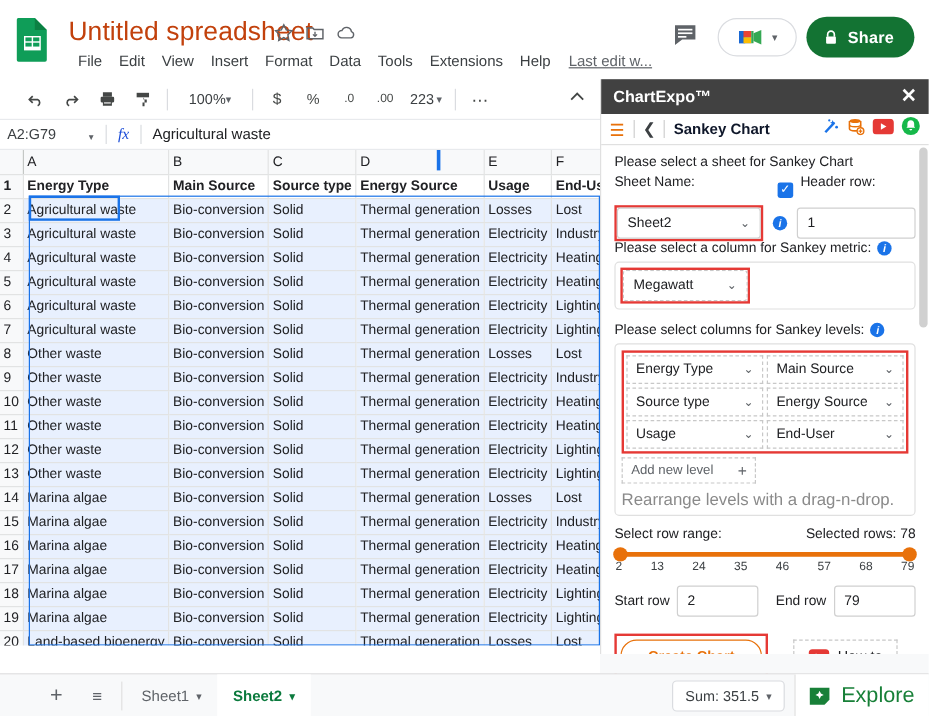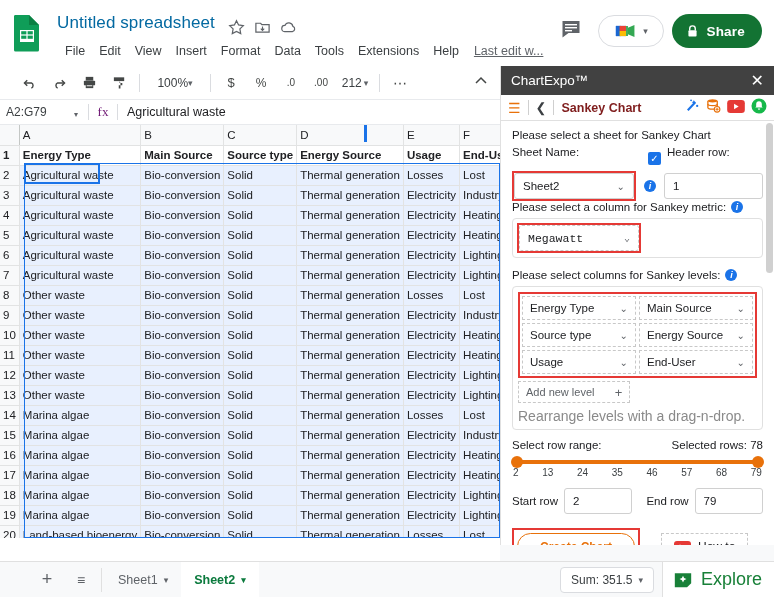--- a/index.html
+++ b/index.html
@@ -15,21 +15,21 @@
   .gs-header {
     position: absolute; left: 0; top: 0; width: 774px; height: 66px;
     background: #ffffff;
   }
   .gs-logo {
     position: absolute; left: 12px; top: 14px; width: 30px; height: 38px;
   }
   .gs-logo svg { display: block; }
   .gs-title {
     position: absolute; left: 57px; top: 13px;
-    font-size: 17px; color: #0369a1; letter-spacing: .1px;
+    font-size: 22px; color: #c2410c; letter-spacing: .1px;
     white-space: nowrap;
   }
   .hdr-icon {
     position: absolute; top: 19px; color: #5f6368;
     cursor: pointer;
   }
   .hdr-icon svg { display: block; }
   .gs-menubar {
     position: absolute; left: 58px; top: 42px;
     display: flex; align-items: center; gap: 0px;
@@ -80,21 +80,21 @@
     background: #fff; display: flex; align-items: center;
     border-bottom: 1px solid #e8eaed;
   }
   .namebox {
     width: 88px; height: 100%; display: flex; align-items: center;
     padding-left: 6px; font-size: 12px; color: #3c4043;
     position: relative;
   }
   .namebox .caret { position: absolute; right: 10px; top: 10px; }
   .fb-sep { width: 1px; height: 16px; background: #dadce0; }
-  .fx { width: 28px; text-align: center; font-size: 13px; color: #701a75; font-family:"Liberation Serif",serif;}
+  .fx { width: 28px; text-align: center; font-style: italic; font-size: 13px; color: #1d4ed8; font-family:"Liberation Serif",serif;}
   .fb-value { padding-left: 9px; font-size: 12.5px; color: #202124; }
 
   
   .grid-wrap {
     position: absolute; left: 0; top: 125px; width: 500px; height: 413px;
     background: #fff; overflow: hidden;
   }
   table.grid { border-collapse: collapse; table-layout: fixed; }
   table.grid td, table.grid th {
     border-right: 1px solid #e2e3e3;
@@ -186,31 +186,31 @@
   }
 
   
   .ce-panel {
     position: absolute; right: 0; top: 66px; width: 274px; height: 479px;
     background: #fff; border-left: 1px solid #e0e0e0;
   }
   .ce-titlebar {
     height: 29px; background: #414141; color: #fff;
     display: flex; align-items: center; padding: 0 10px;
-    font-size: 13.5px; font-weight: normal;
+    font-size: 13.5px; font-weight: bold;
   }
   .ce-close { margin-left: auto; font-size: 16px; cursor: pointer; line-height:1;}
   .ce-subbar {
     height: 26px; border-bottom: 1px solid #e0e0e0;
     display: flex; align-items: center; padding: 0 7px; gap: 7px;
   }
   .ce-hamb { color: #e8710a; font-size: 14px; cursor: pointer; line-height:1;}
   .vsep { width: 1px; height: 15px; background: #cfcfcf; }
   .ce-back { color: #3c4043; font-size: 13px; cursor: pointer; }
-  .ce-chartname { font-size: 12.5px; color: #7f1d1d; font-weight: bold; }
+  .ce-chartname { font-size: 12.5px; color: #0f172a; font-weight: bold; }
   .ce-icons { margin-left: auto; display: flex; align-items: center; gap: 6px; }
   .ce-body { padding: 8px 11px 0 11px; position: relative; }
   .ce-label { font-size: 11.5px; color: #202124; margin-bottom: 5px; display:flex; align-items:center; gap:5px;}
   .info-i {
     display: inline-flex; width: 12px; height: 12px; border-radius: 50%;
     background: #1a73e8; color: #fff; font-size: 9px; font-weight: bold;
     align-items: center; justify-content: center; font-style: italic;
     cursor: pointer;
   }
   .redbox { border: 2px solid #e53935; display: inline-block; }
@@ -398,21 +398,21 @@
     <div class="tb-item tb-zoom">
       <span>100%</span>
       <span style="font-size:9px;color:#5f6368">▾</span>
     </div>
     <div class="tb-sep"></div>
     <div class="tb-item" style="font-size:13px">$</div>
     <div class="tb-item" style="font-size:12px">%</div>
     <div class="tb-item" style="font-size:10px">.0</div>
     <div class="tb-item" style="font-size:10px">.00</div>
     <div class="tb-item tb-zoom" style="min-width:34px;gap:2px">
-      <span>212</span>
+      <span>223</span>
       <span style="font-size:9px;color:#5f6368">▾</span>
     </div>
     <div class="tb-sep"></div>
     <div class="tb-item" style="font-size:14px">⋯</div>
     <div class="tb-collapse">
       <svg width="18" height="18" viewBox="0 0 18 18">
           <path d="M4 11l5-5 5 5" fill="none" stroke="#444746" stroke-width="1.5"></path>
         </svg>
     </div>
   </div>
@@ -714,21 +714,21 @@
         </div>
         <span class="info-i">i</span>
         <div class="ce-input" style="flex:1">1</div>
       </div>
 
       <div class="ce-label" style="">
         <span>Please select a column for Sankey metric:</span>
         <span class="info-i">i</span>
       </div>
       <div style="border:1px solid #e0e0e0;border-radius:4px;padding:4px;position:relative;">
-        <div class="redbox" style="width:124px;font-family:Liberation Mono, monospace;">
+        <div class="redbox" style="width:108px;">
           <div class="ce-select" style="border:1px dashed #c8c8c8;">
             <span>Megawatt</span>
             <span class="chev">⌄</span>
           </div>
         </div>
       </div>
 
       <div class="ce-label" style="margin-top:11px;">
         <span>Please select columns for Sankey levels:</span>
         <span class="info-i">i</span>

